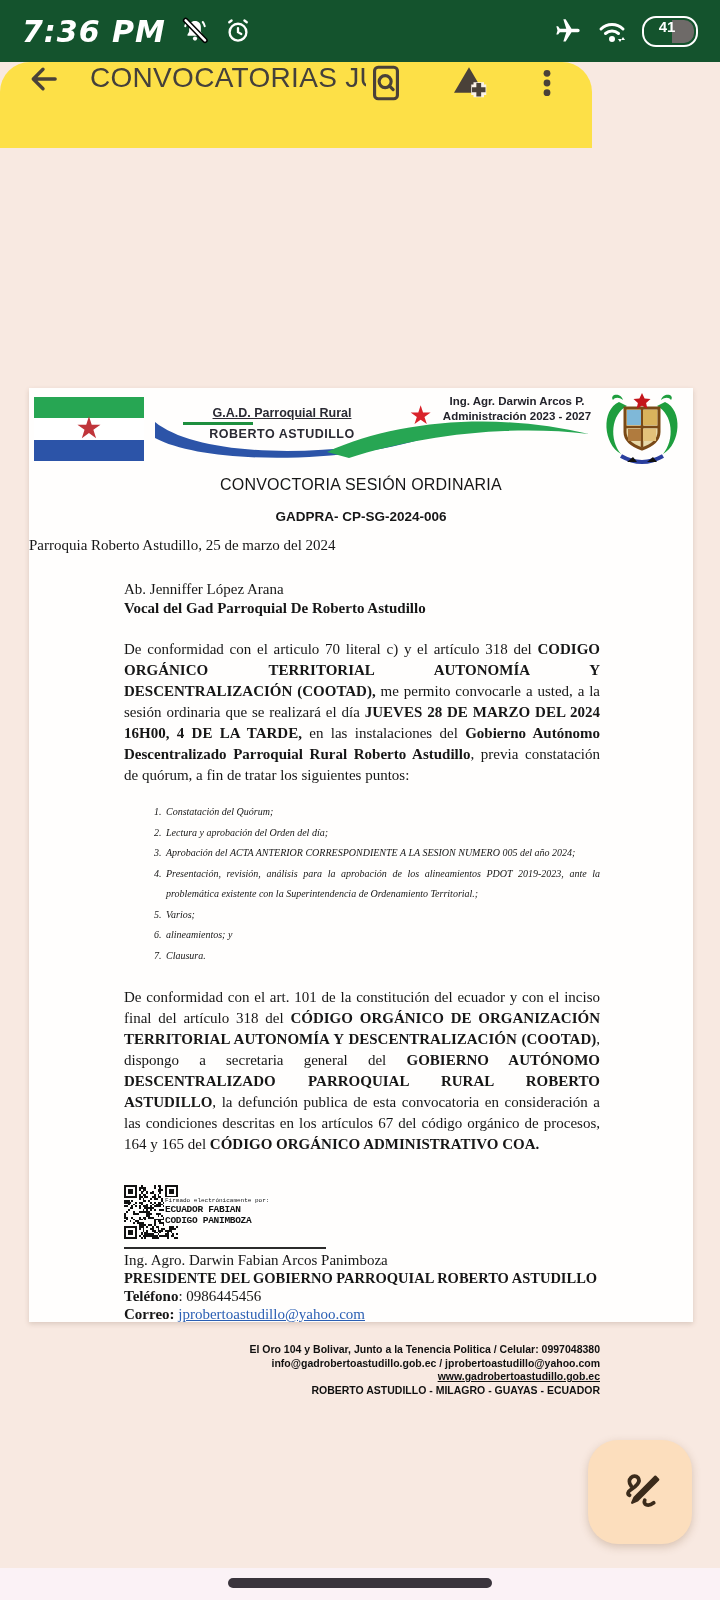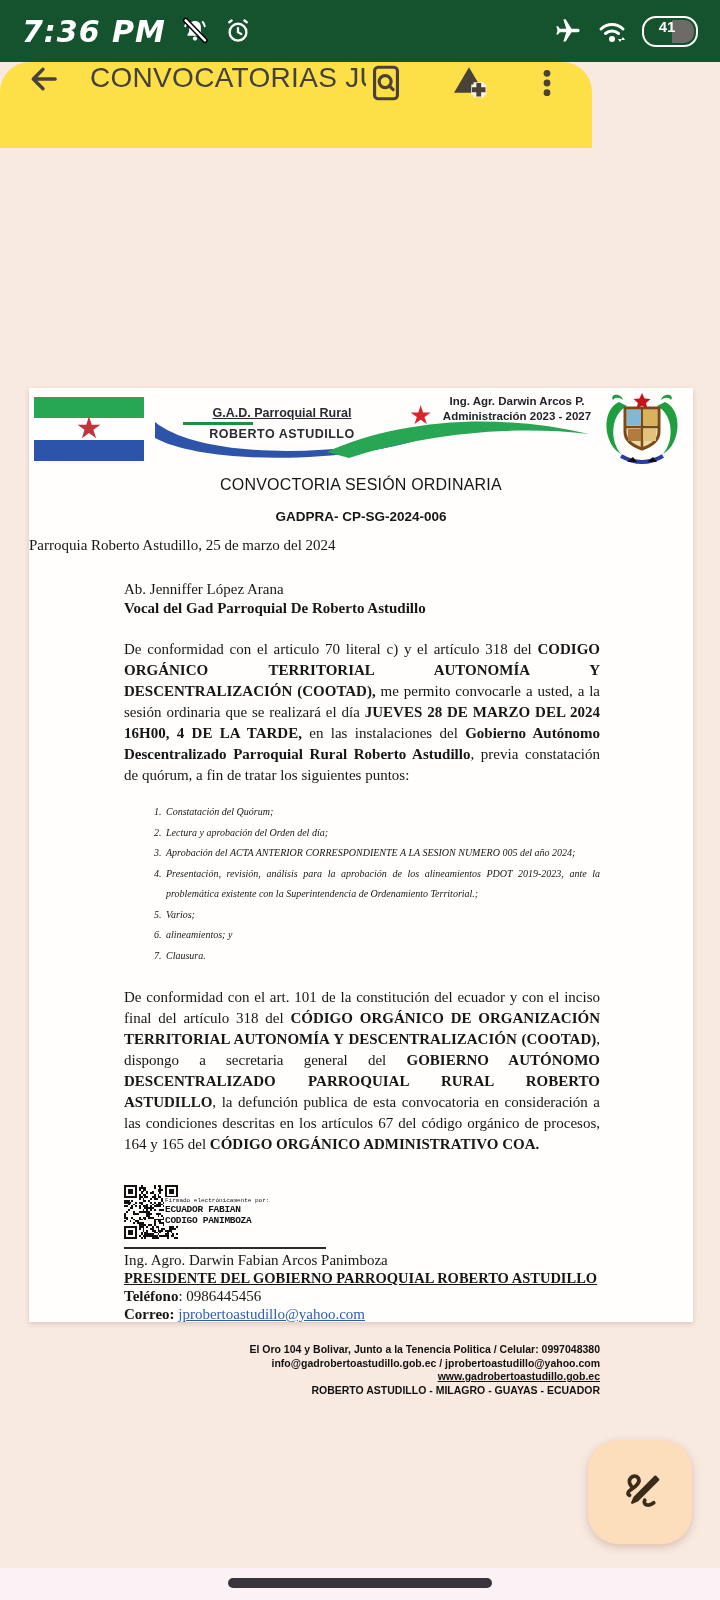--- a/index.html
+++ b/index.html
@@ -77,21 +77,21 @@
   .sig-block{margin-top:30px;position:relative;}
   .qr-wrap{position:relative;width:260px;height:58px;}
   .qr-wrap svg{position:absolute;left:0;top:0;}
   .qr-text{position:absolute;left:40px;top:12px;font-family:"Liberation Mono",monospace;
            color:#111;}
   .qr-text .tiny{font-size:6px;display:block;background:#fff;width:max-content;padding:0 1px;}
   .qr-text .nm{font-size:9.5px;font-weight:bold;display:block;background:#fff;
                width:max-content;padding:0 1px;letter-spacing:-.3px;}
   .sig-line{width:202px;border-top:2px solid #2B2B2B;margin-top:4px;}
   .sig-name{font-size:15px;margin-top:3px;}
-  .sig-title{font-size:14.5px;font-weight:bold;margin-top:1px;text-decoration:underline;}
+  .sig-title{font-size:14.5px;font-weight:bold;margin-top:1px;}
   .sig-row{font-size:15px;margin-top:1px;}
   .sig-row .lbl{font-weight:bold;}
   a.mail-link{color:#2B5FB3;text-decoration:underline;}
 
   .doc-footer{margin-top:20px;padding-right:93px;text-align:right;
               font-family:"Liberation Sans",sans-serif;font-weight:bold;
               font-size:10.5px;line-height:13.5px;color:#101010;}
   .doc-footer .u{text-decoration:underline;}
   .page-label{padding-left:95px;margin-top:3px;font-family:"Liberation Sans",sans-serif;
               font-size:10.5px;color:#1c1c1c;}

